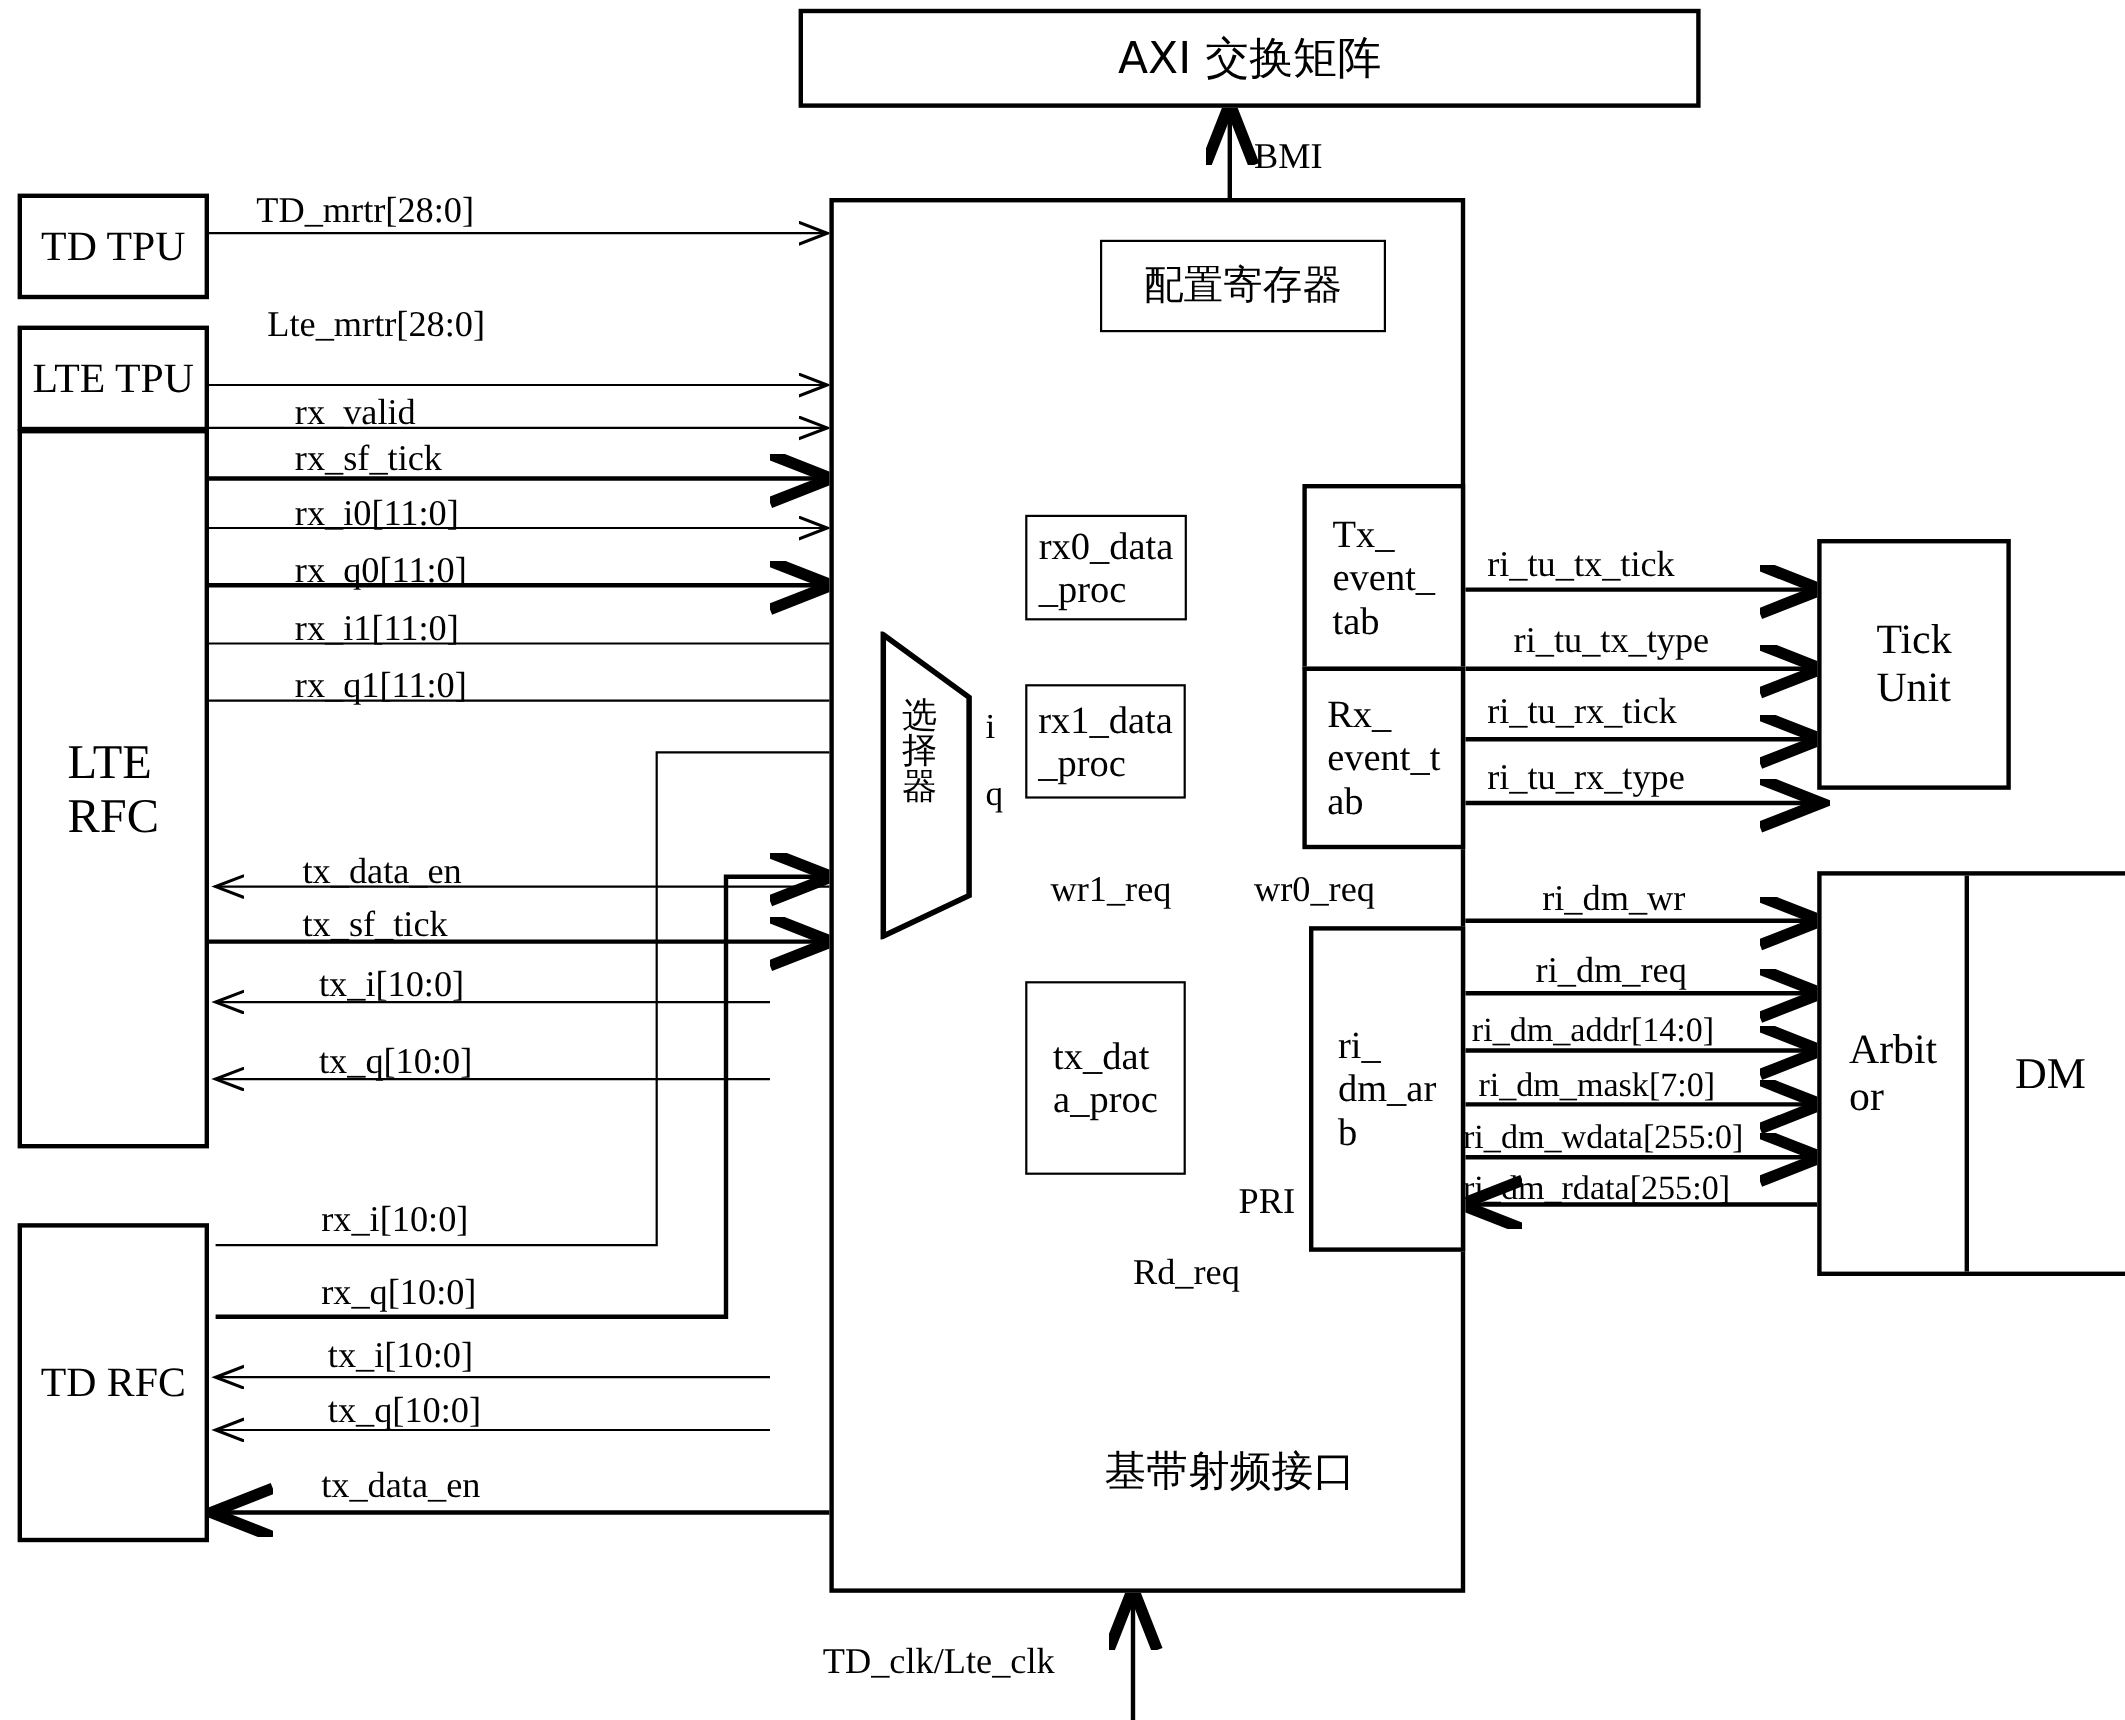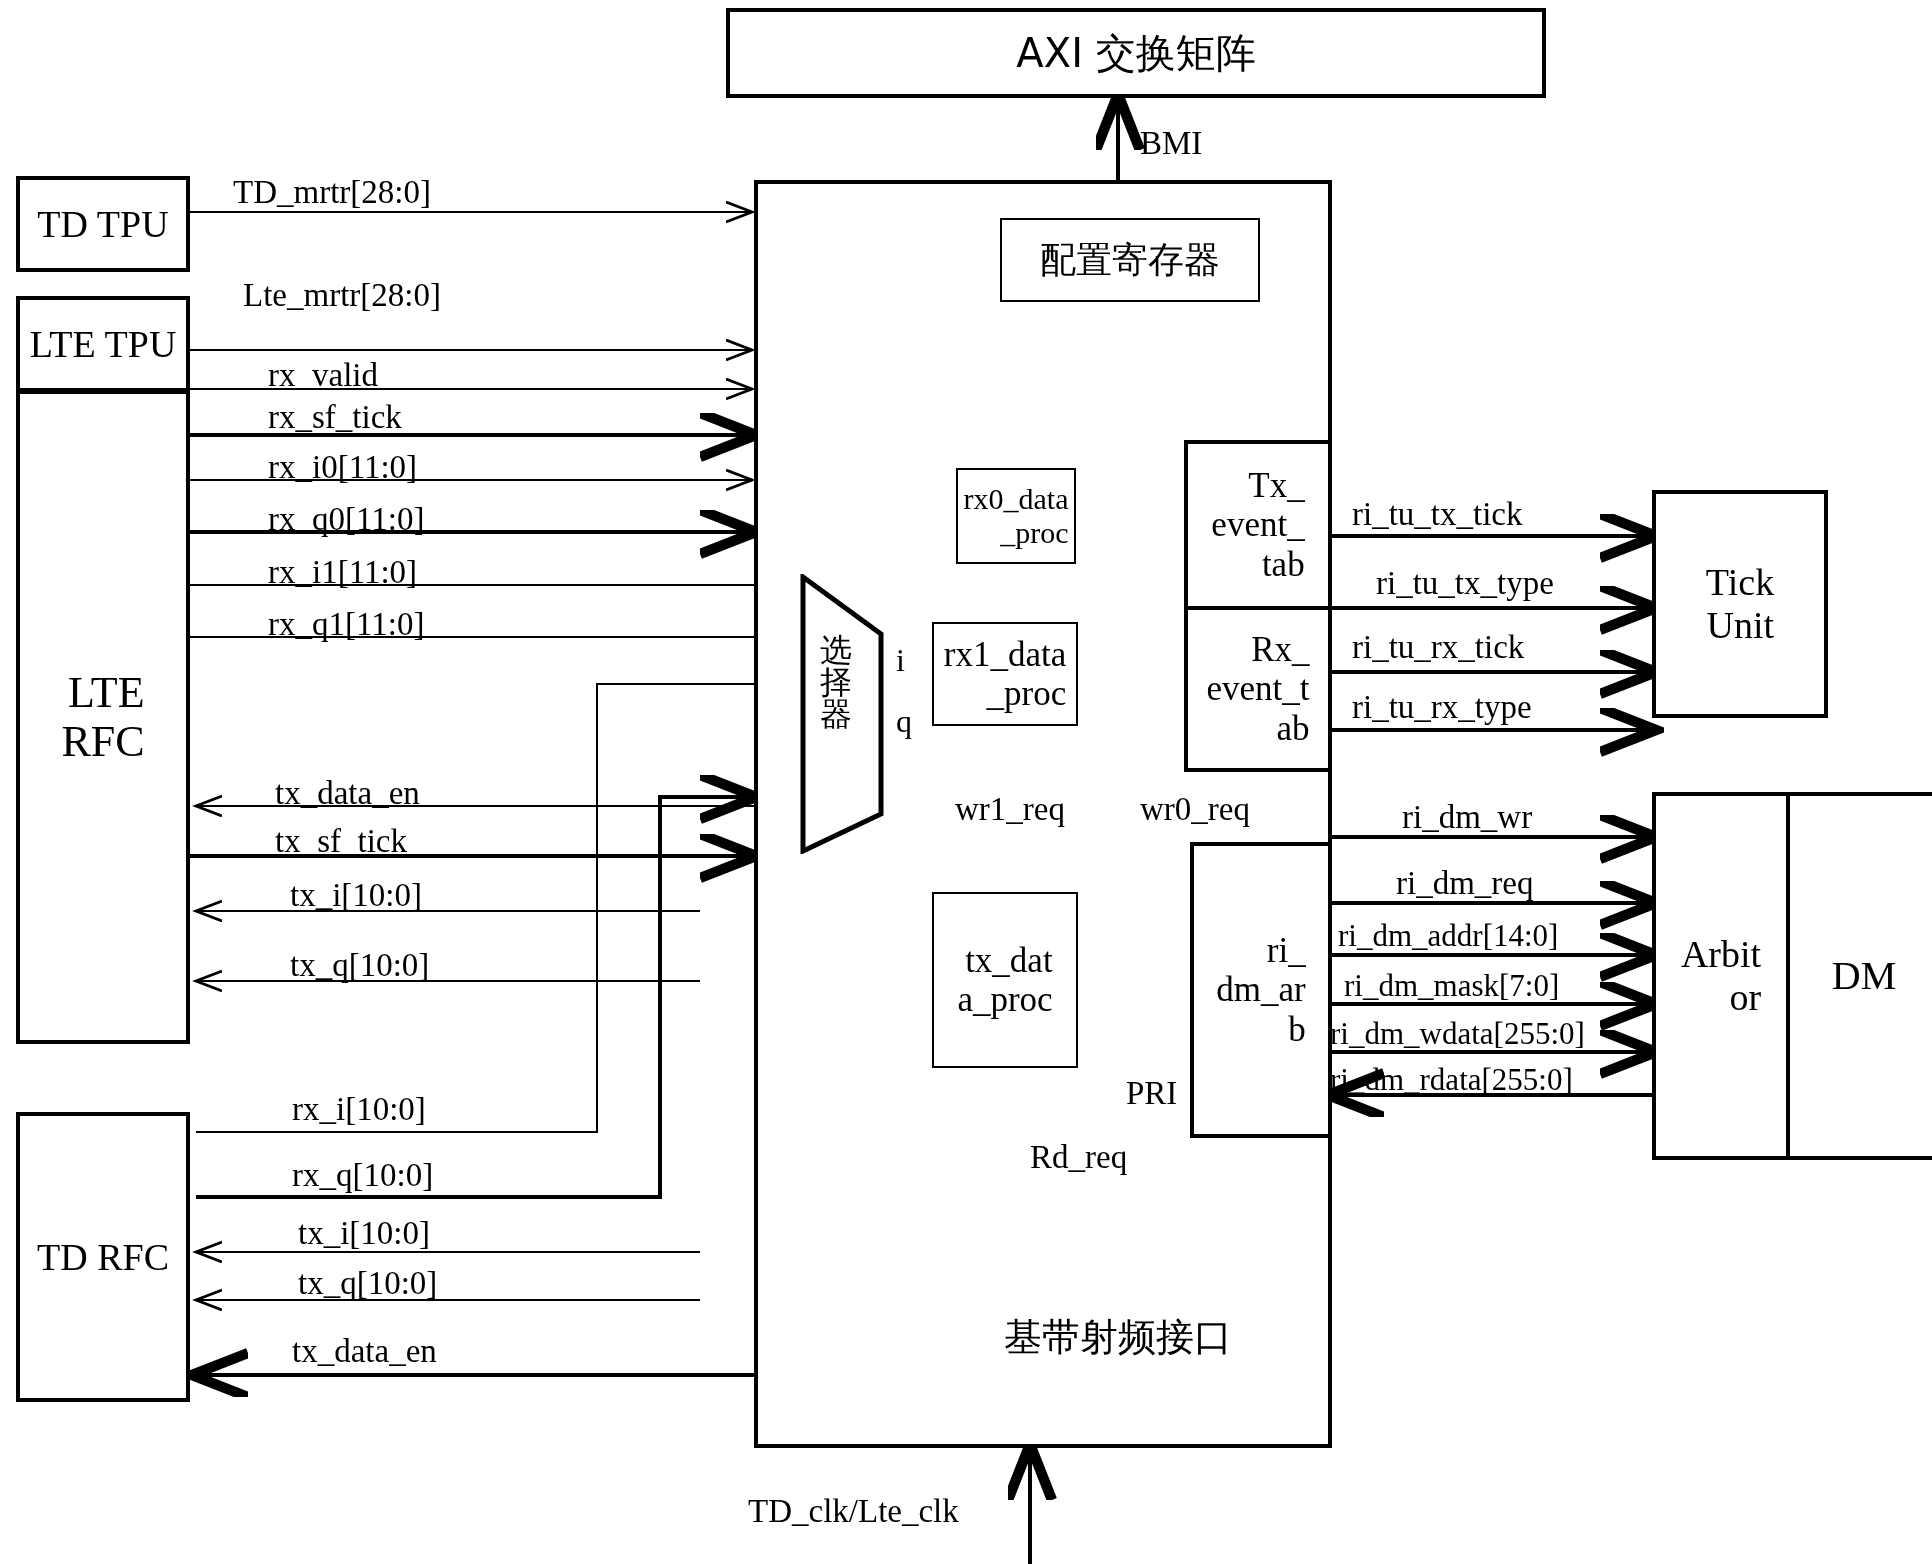--- a/index.html
+++ b/index.html
@@ -1,19 +1,19 @@
 <!DOCTYPE html>
 <html><head>
 <meta charset="utf-8">
 <style>
   html,body{margin:0;padding:0;background:#fff;}
   #root{position:relative;width:1932px;height:1564px;background:#fff;
         font-family:"Liberation Serif","DejaVu Serif",serif;color:#000;}
   .box{position:absolute;border:4px solid #000;background:#fff;box-sizing:border-box;
-       display:flex;align-items:center;justify-content:center;text-align:right;line-height:1.12;}
+       display:flex;align-items:center;justify-content:center;text-align:left;line-height:1.12;}
   .box.thin{border-width:2px;}
   .lbl{position:absolute;white-space:nowrap;font-size:33px;line-height:1.05;}
   .lbl.sm{font-size:31px;}
   .cn{font-family:"DejaVu Sans","Liberation Sans",sans-serif;}
   svg.ov{position:absolute;left:0;top:0;width:1932px;height:1564px;pointer-events:none;}
 </style>
 </head>
 <body>
 
 <div id="root">
@@ -135,21 +135,21 @@
 
   <div style="position:absolute;left:800px;top:574px;width:84px;height:280px;">
     <svg width="84" height="280" style="position:absolute;left:0;top:0;">
       <polygon points="3,3 81,60 81,240 3,277" fill="#fff" stroke="#000" stroke-width="5"></polygon>
     </svg>
     <div class="lbl cn" style="left:20px;top:60px;font-size:32px;line-height:1.0;text-align:center;">选<br>择<br>器</div>
   </div>
   <div class="lbl" style="left:896px;top:644px;font-size:32px;">i</div>
   <div class="lbl" style="left:896px;top:705px;font-size:32px;">q</div>
 
-  <div class="box thin" style="left:956px;top:468px;width:120px;height:96px;font-size:30px;white-space:pre-line;">
+  <div class="box thin" style="left:932px;top:468px;width:147px;height:96px;font-size:35px;white-space:pre-line;">
     <span>rx0_data
 _proc</span>
   </div>
 
   <div class="box thin" style="left:932px;top:622px;width:146px;height:104px;font-size:35px;white-space:pre-line;">
     <span>rx1_data
 _proc</span>
   </div>
 
   <div class="box thin" style="left:932px;top:892px;width:146px;height:176px;font-size:35px;white-space:pre-line;">

